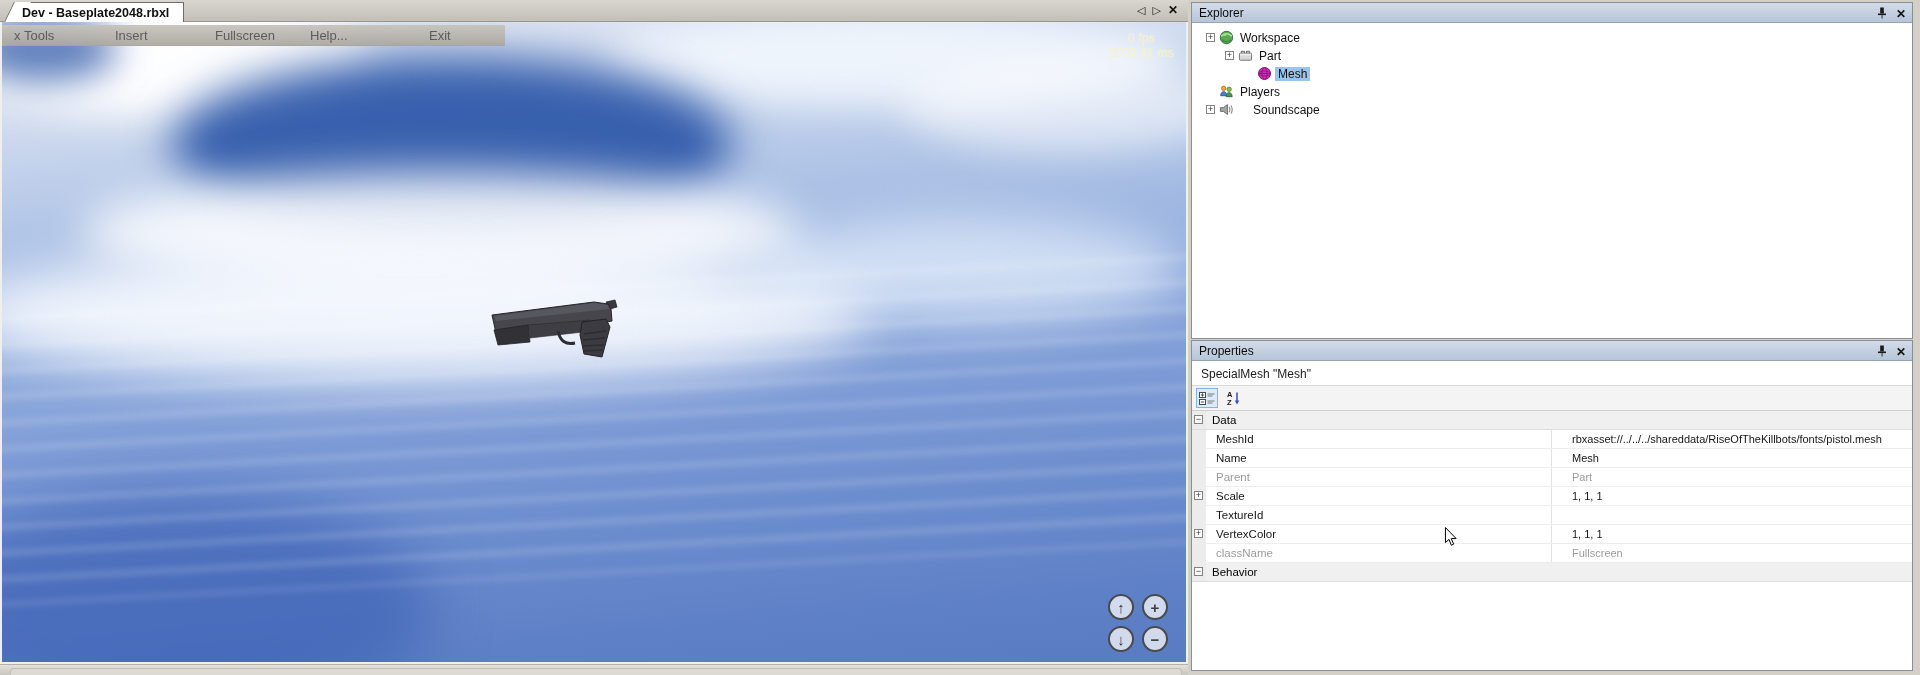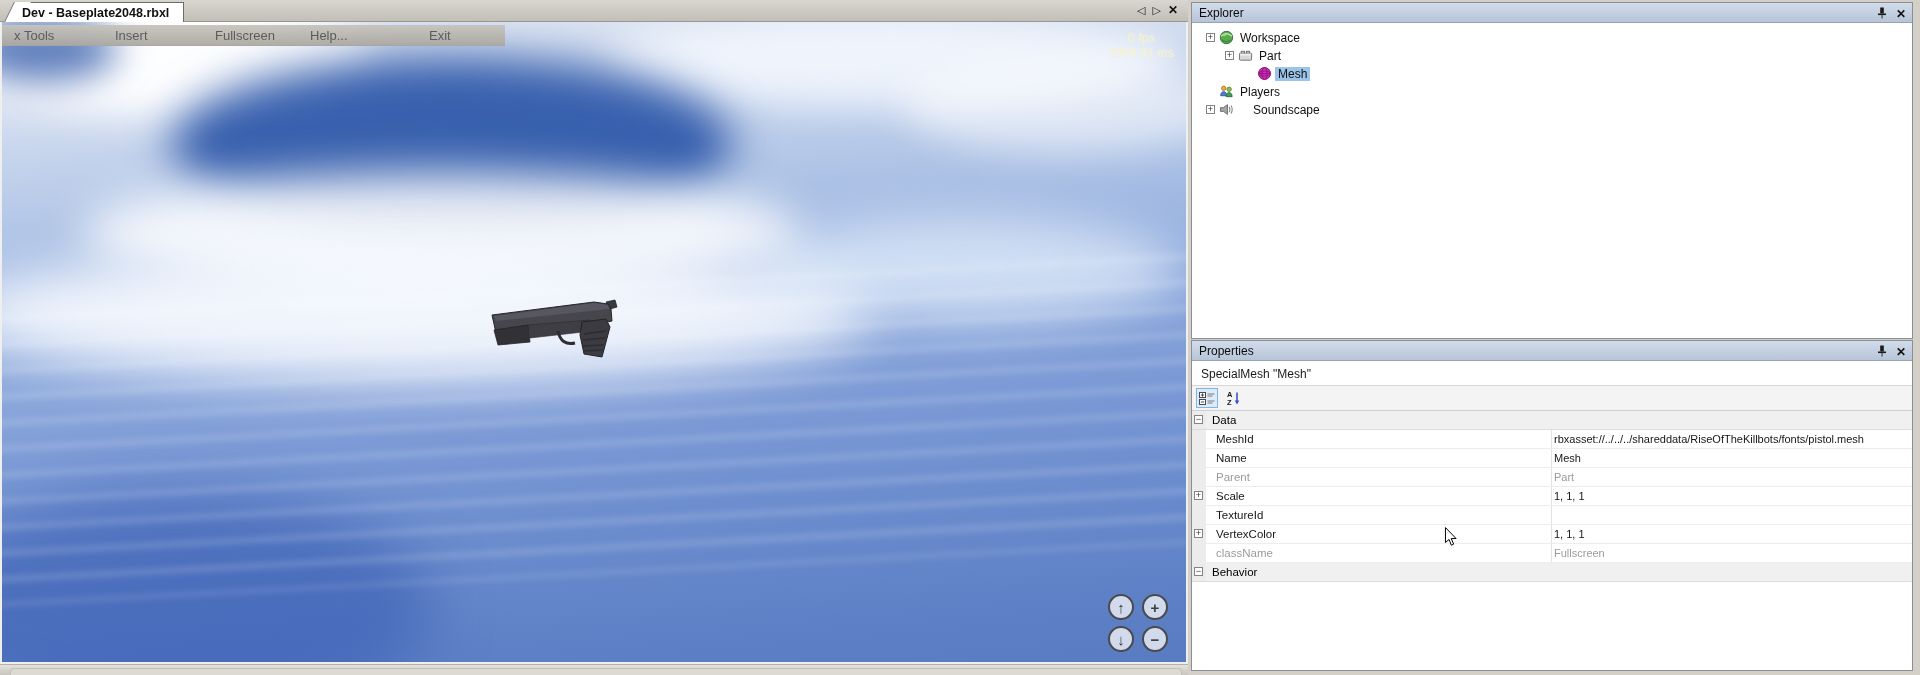--- a/index.html
+++ b/index.html
@@ -92,21 +92,21 @@
   .grid { position:absolute; left:0; top:70px; right:0; bottom:0; overflow:hidden; background:#fff; }
   .grow { position:relative; height:19px; font-size:11.5px; border-bottom:1px solid #ededed; background:#fff; }
   .grow .gutter { position:absolute; left:0; top:0; width:14px; height:100%; background:#ececec; }
   .grow.section { background:#f0f0f0; border-bottom:1px solid #dcdcdc; }
   .grow.section .slabel { position:absolute; left:20px; top:3px; font-weight:normal; color:#000; }
   .grow .expander { position:absolute; left:2px; top:4px; width:9px; height:9px; background:#fff;
       border:1px solid #848484; font-size:9px; line-height:7px; text-align:center; color:#333; cursor:pointer; }
   .grow .pname { position:absolute; left:24px; top:3px; color:#161616; white-space:nowrap; }
   .grow .pname.ro { color:#9b9b9b; }
   .grow .pval { position:absolute; left:359px; top:0; right:0; height:100%; border-left:1px solid #e2e2e2;
-      padding:3px 0 0 2px; color:#161616; font-size:11px; white-space:nowrap; overflow:hidden; }
+      padding:3px 0 0 20px; color:#161616; font-size:11px; white-space:nowrap; overflow:hidden; }
   .grow .pval.ro { color:#9b9b9b; }
   .checkbox { position:absolute; left:366px; top:3px; width:12px; height:12px; background:#fff;
       border:1px solid #6f6f6f; font-size:11px; line-height:11px; text-align:center; color:#111; cursor:pointer; }
 
   .cursor { position:absolute; left:1442px; top:527px; z-index:50; }
 </style>
 </head>
 <body>
 
 <div class="app">

